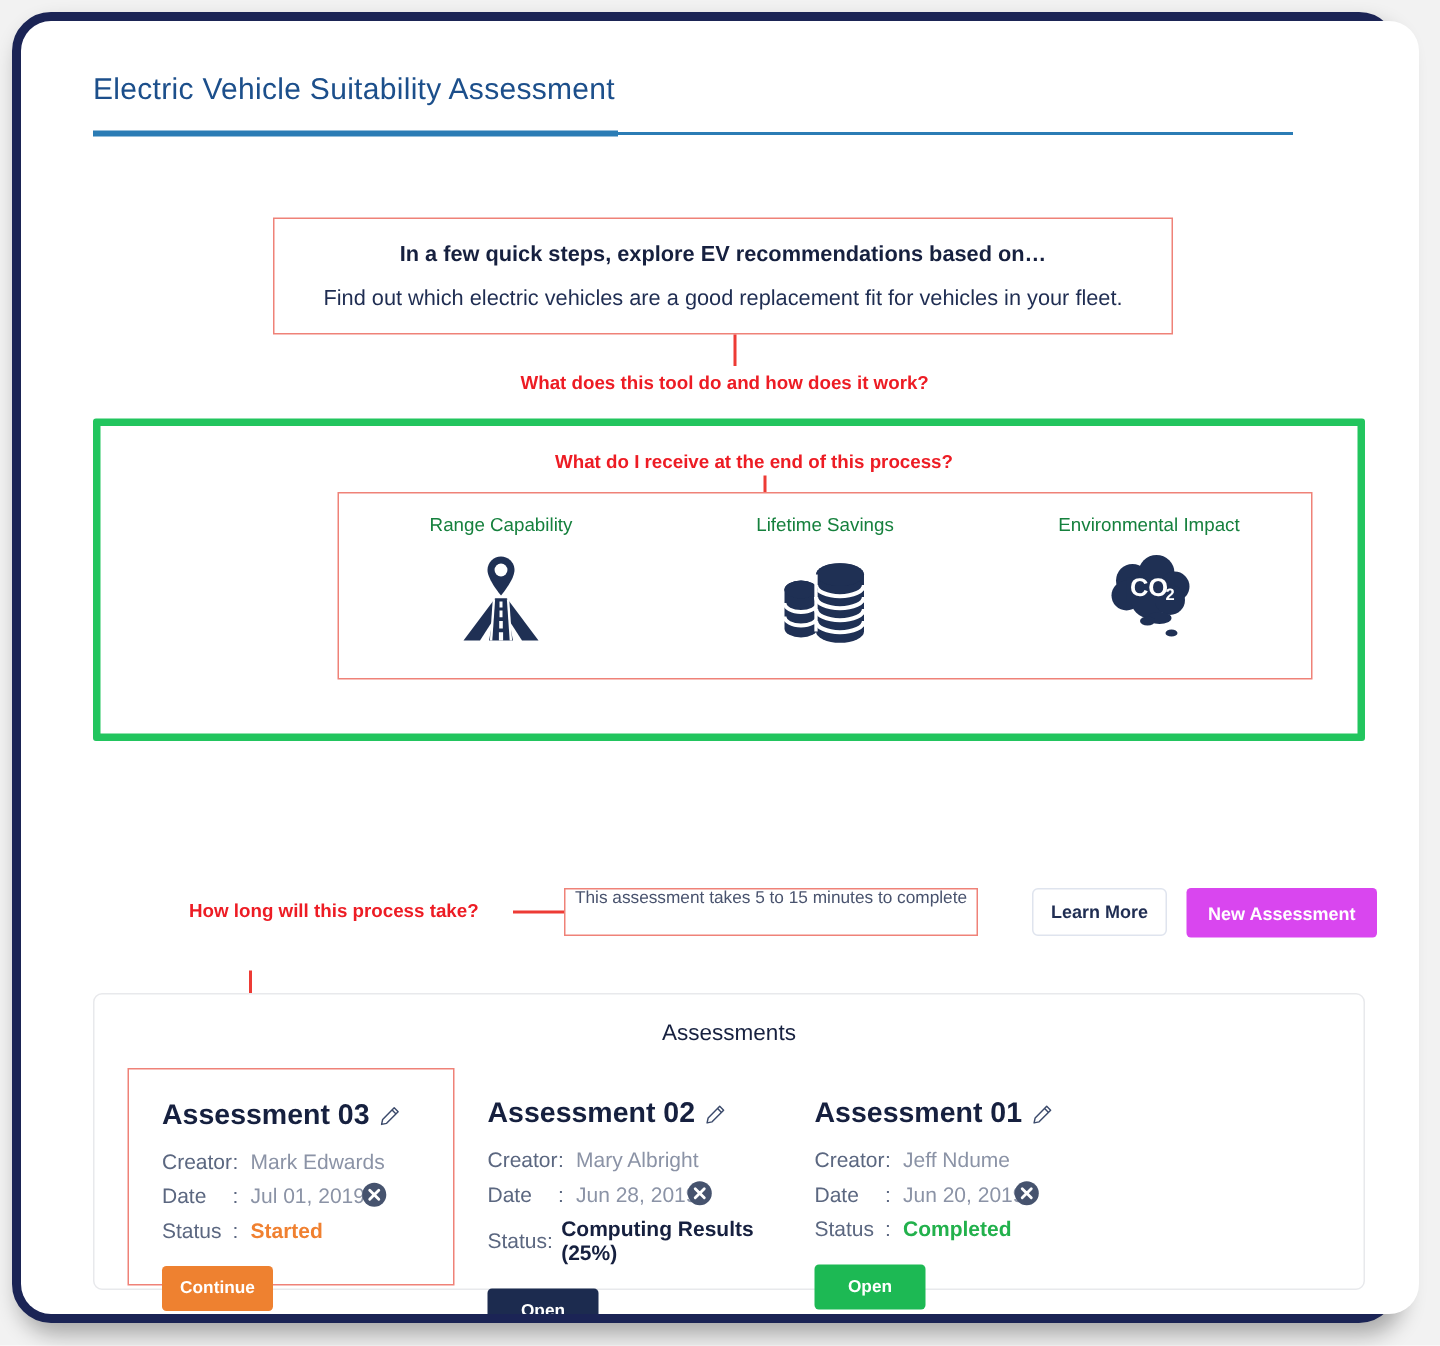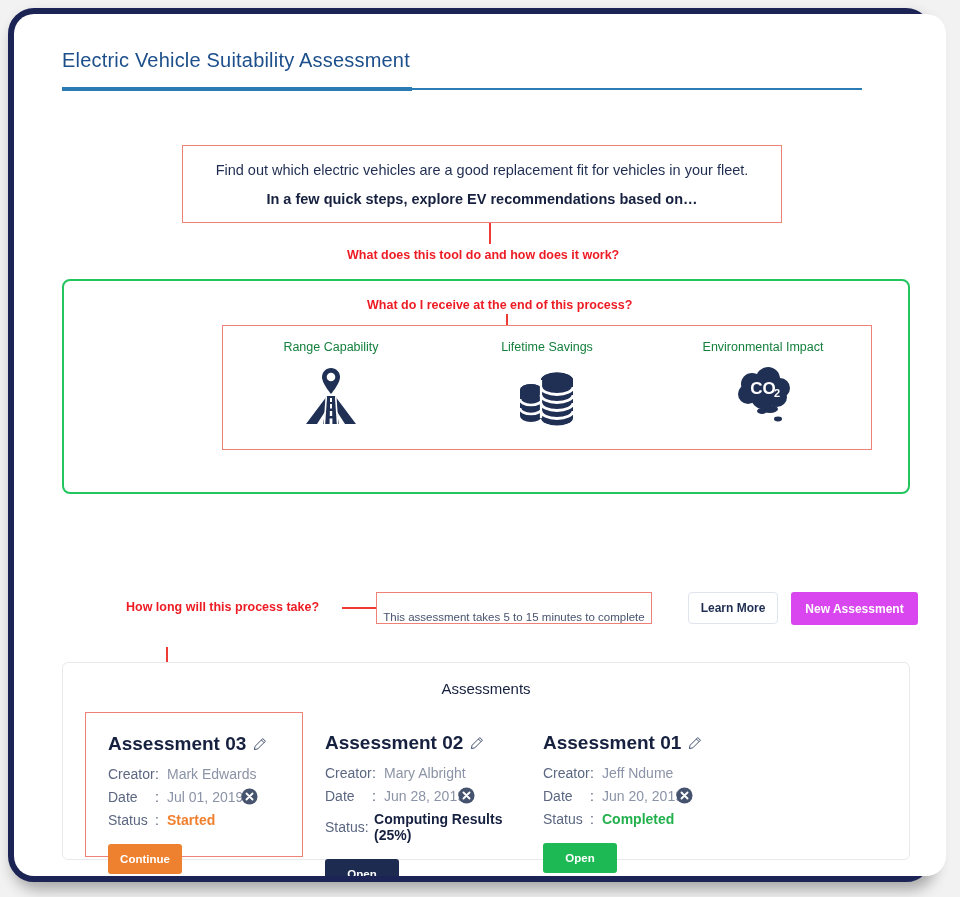--- a/index.html
+++ b/index.html
@@ -91,22 +91,22 @@
     font-size: 14.5px;
     color: #16203f;
     font-weight: 700;
   }
 
   
   #features-panel {
     position: absolute;
     left: 48px; top: 265px;
     width: 848px; height: 215px;
-    border: 2px solid #22c55e;
-    border-radius: 8px;
+    border: 5px solid #22c55e;
+    border-radius: 2px;
     background: #fff;
   }
   #features-box {
     position: absolute;
     left: 158px; top: 44px;
     width: 650px; height: 125px;
     border: 1.5px solid #ef8278;
     display: flex;
   }
   .feature {
@@ -125,21 +125,21 @@
   .feature-icon { width: 66px; height: 62px; }
 
   
   #timing-box {
     position: absolute;
     left: 362px; top: 578px;
     width: 276px; height: 32px;
     border: 1.5px solid #ef8278;
     background: #fff;
     display: flex;
-    align-items: flex-end;
+    align-items: flex-start;
     justify-content: center;
   }
   #timing-text { font-size: 11.5px; color: #49536e; }
 
   #learn-more-btn {
     position: absolute;
     left: 674px; top: 578px;
     width: 90px; height: 32px;
     border: 1px solid #dfe4ee;
     border-radius: 4px;
@@ -249,22 +249,22 @@
 <div id="frame">
   <div id="page">
 
     <div id="header">
       <div id="page-title">Electric Vehicle Suitability Assessment</div>
     </div>
     <div id="title-rule-thick"></div>
     <div id="title-rule-thin"></div>
 
     <div id="intro-box">
+      <div id="intro-line-2">In a few quick steps, explore EV recommendations based on…</div>
       <div id="intro-line-1">Find out which electric vehicles are a good replacement fit for vehicles in your fleet.</div>
-      <div id="intro-line-2">In a few quick steps, explore EV recommendations based on…</div>
     </div>
     <div class="annot-line" style="left:475px; top:209px; width:1.5px; height:21px;"></div>
     <div class="annot" style="left:333px; top:234px;">What does this tool do and how does it work?</div>
 
     <div id="features-panel">
       <div class="annot" style="left:303px; top:17px;">What do I receive at the end of this process?</div>
       <div class="annot-line" style="left:442px; top:33px; width:1.5px; height:11px;"></div>
 
       <div id="features-box">
 

